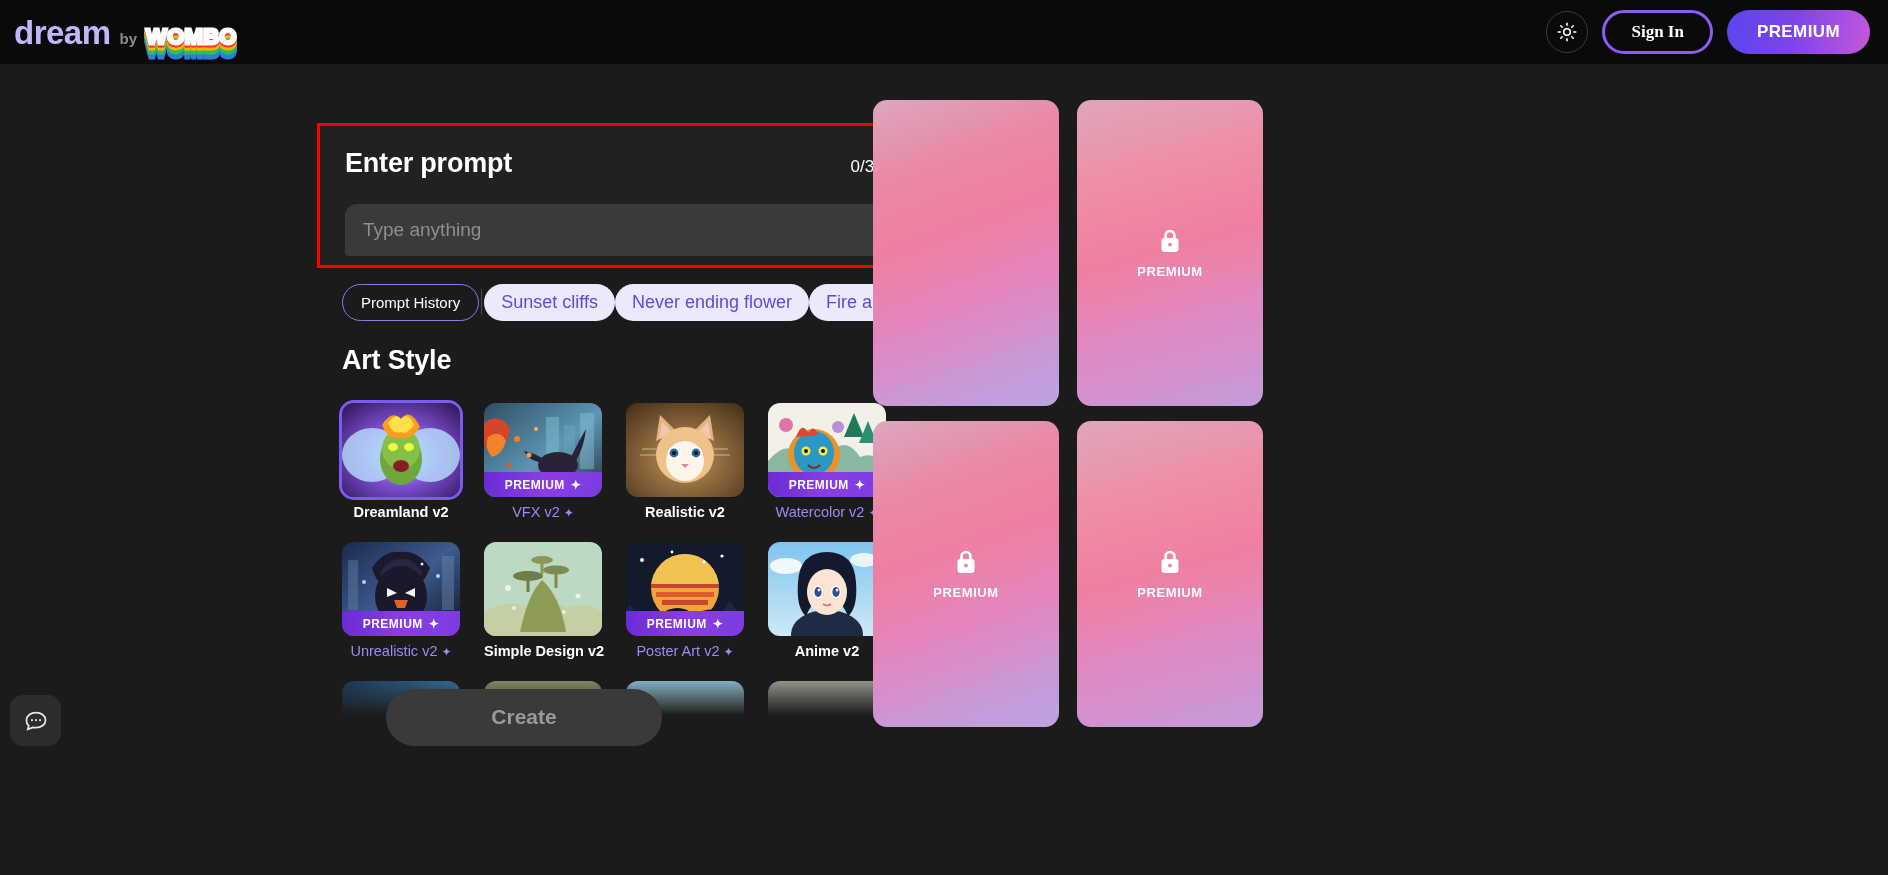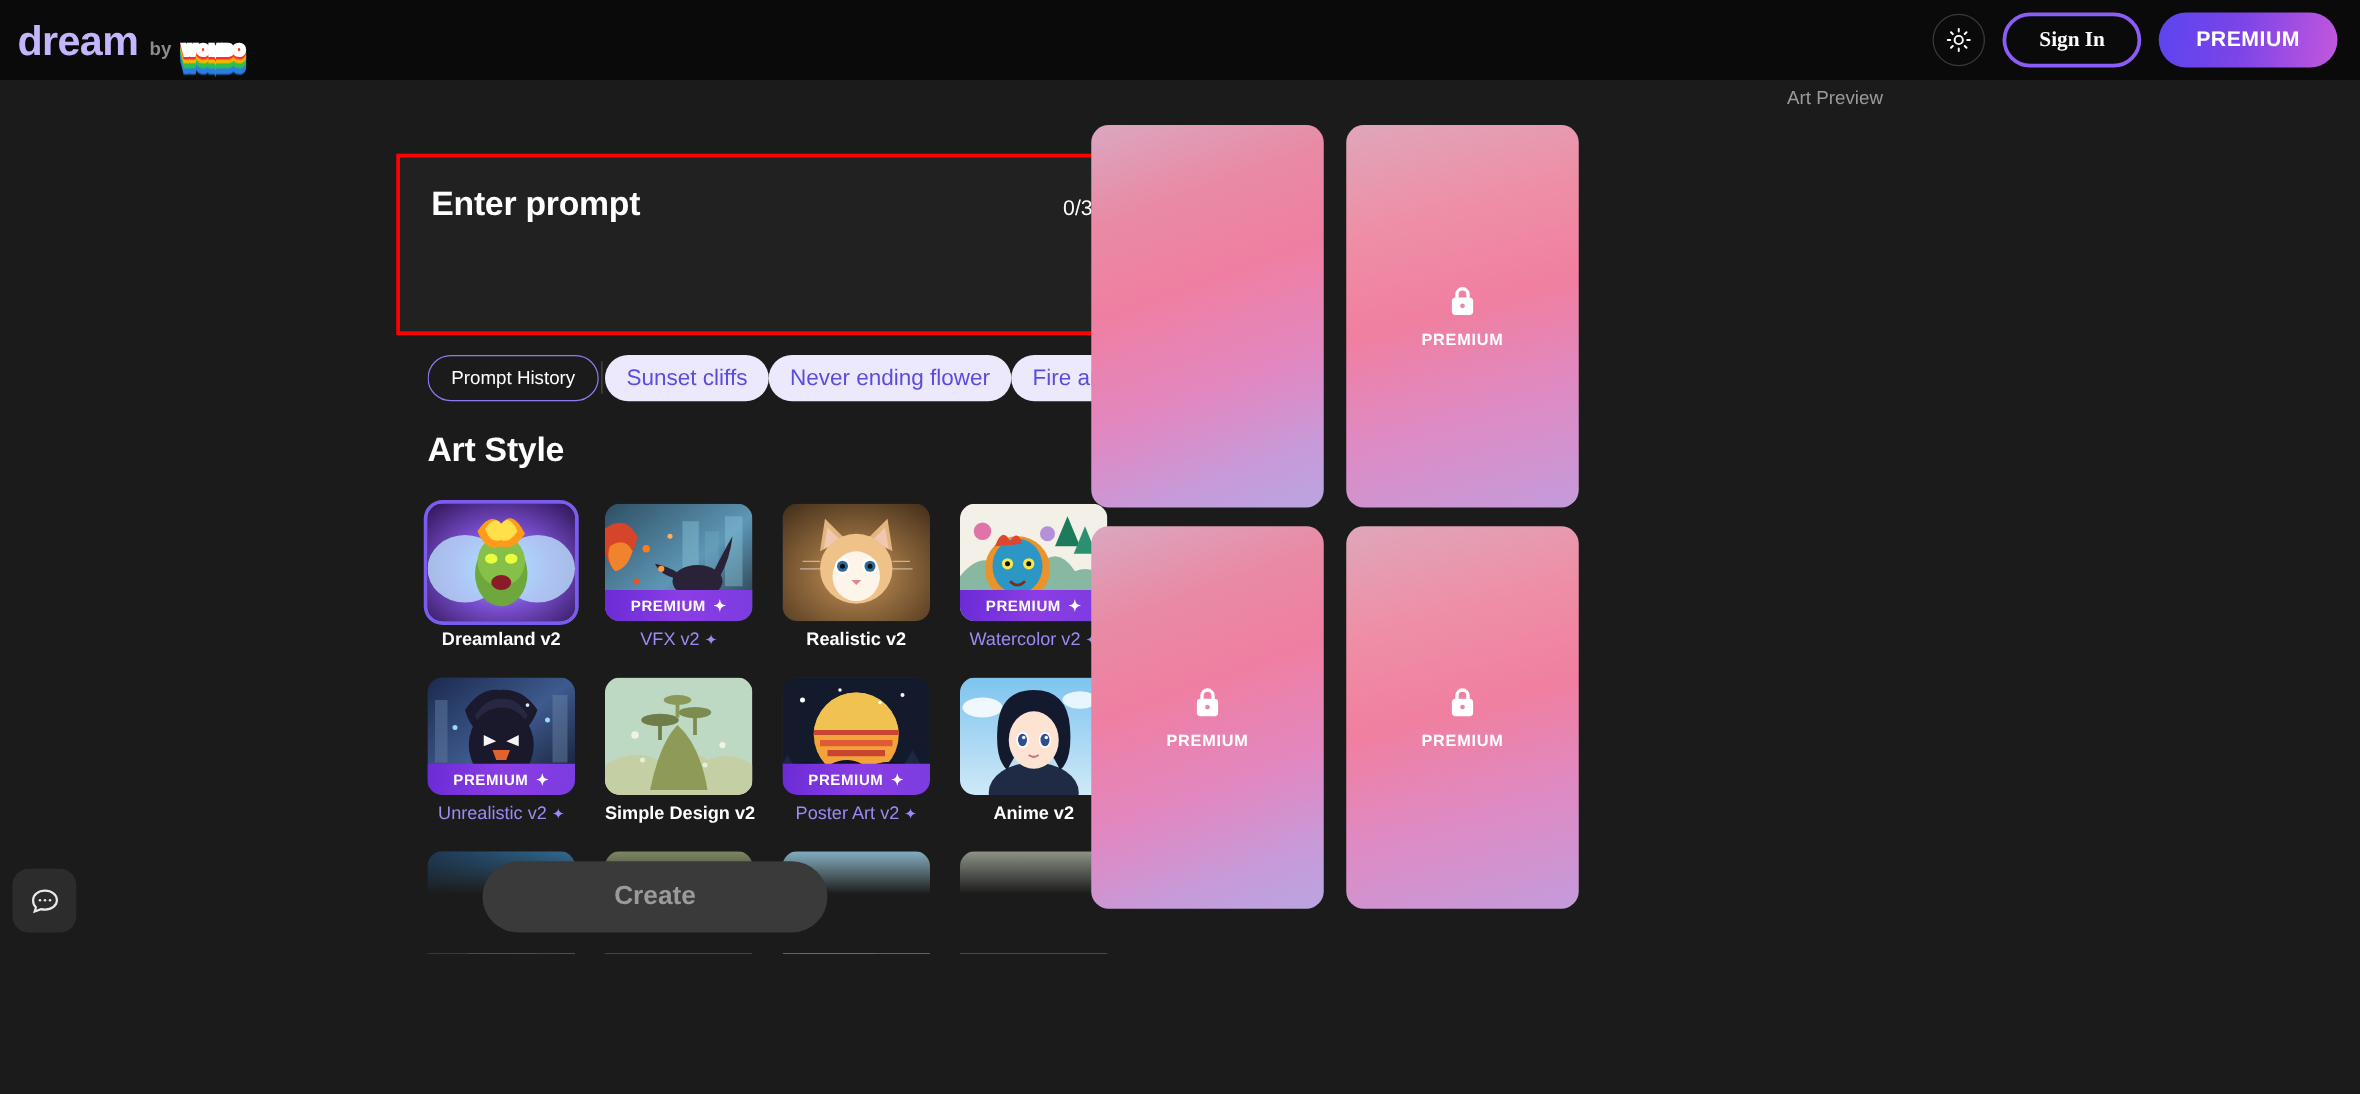--- a/index.html
+++ b/index.html
@@ -36,21 +36,21 @@
     letter-spacing: -0.5px;
     line-height: 1;
   }
   .brand-by {
     font-size: 15px;
     font-weight: bold;
     color: #8c8c8c;
   }
   .brand-wombo {
     position: relative;
-    font-size: 12px;
+    font-size: 22px;
     font-weight: bold;
     color: #ffffff;
     letter-spacing: 0.3px;
     -webkit-text-stroke: 3px #ffffff;
     paint-order: stroke fill;
     line-height: 1;
     filter: drop-shadow(0 2px 0 #ff2d2d) drop-shadow(0 3px 0 #ffb300)
             drop-shadow(0 4px 0 #2fbf4f) drop-shadow(0 5px 0 #2a7de1);
   }
   .header-spacer { flex: 1; }
@@ -397,20 +397,21 @@
 
 <div class="stage">
 
   <div class="left-col">
 
     <div class="prompt-frame">
       <div class="prompt-head">
         <span class="prompt-title">Enter prompt</span>
         <span class="prompt-count">0/350</span>
       </div>
+      <input class="prompt-input" type="text" placeholder="Type anything" style="">
     </div>
 
     <div class="chip-row">
       <button class="chip-history">Prompt History</button>
       <div class="chip-divider"></div>
       <button class="chip">Sunset cliffs</button>
       <button class="chip">Never ending flower</button>
       <button class="chip">Fire and water</button>
     </div>
 
@@ -708,21 +709,20 @@
           <path d="M3.2 11.2c0-4 3.9-7 8.8-7s8.8 3 8.8 7-3.9 7-8.8 7c-1 0-2-0.12-2.9-0.35L4.4 19.6l0.9-3.1C3.95 15.2 3.2 13.3 3.2 11.2z"></path>
           <circle cx="8.3" cy="11.2" r="0.95" fill="#e8e8e8" stroke="none"></circle>
           <circle cx="12" cy="11.2" r="0.95" fill="#e8e8e8" stroke="none"></circle>
           <circle cx="15.7" cy="11.2" r="0.95" fill="#e8e8e8" stroke="none"></circle>
         </svg>
       </span>
     </div>
   </div>
 
   <div class="preview-col">
-    <div class="preview-title">Art Preview</div>
     <div class="preview-grid" id="preview-grid">
         <div class="preview-card"></div>
         <div class="preview-card alt">
           <div class="preview-lock">
             <span>
               <svg width="24" height="28" viewBox="0 0 24 28">
                 <rect x="3.5" y="11" width="17" height="14" rx="3" fill="#ffffff"></rect>
                 <path d="M7.6 11.5V8.4a4.4 4.4 0 0 1 8.8 0v3.1" fill="none" stroke="#ffffff" stroke-width="2.7"></path>
                 <circle cx="12" cy="17.6" r="1.9" fill="#e98aa5"></circle>
               </svg>

